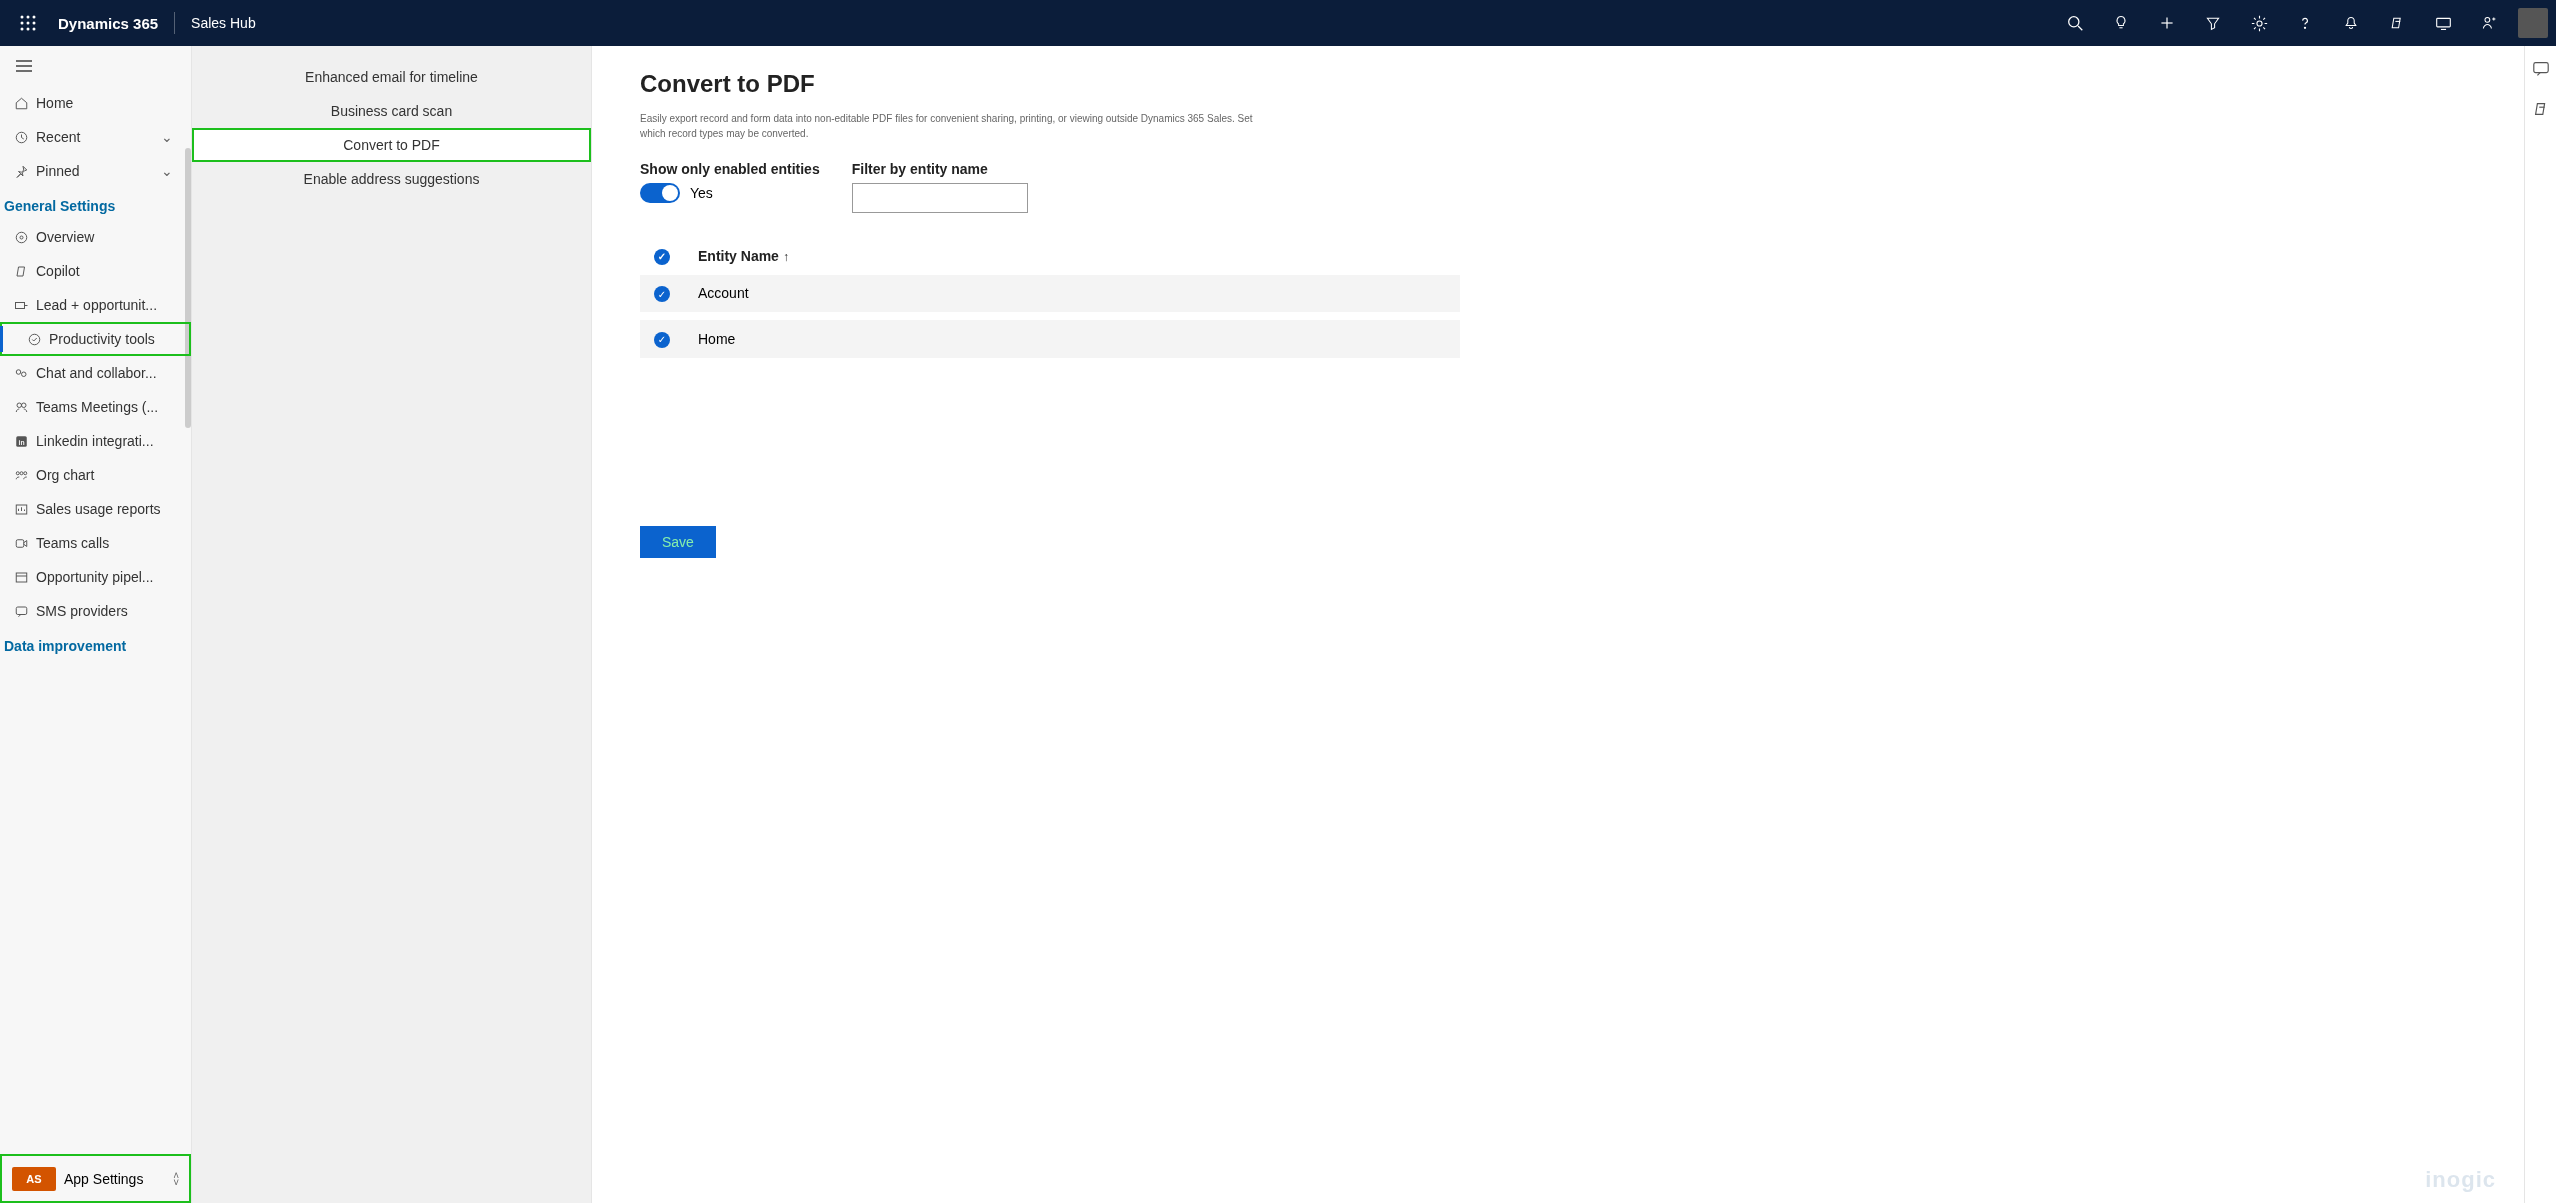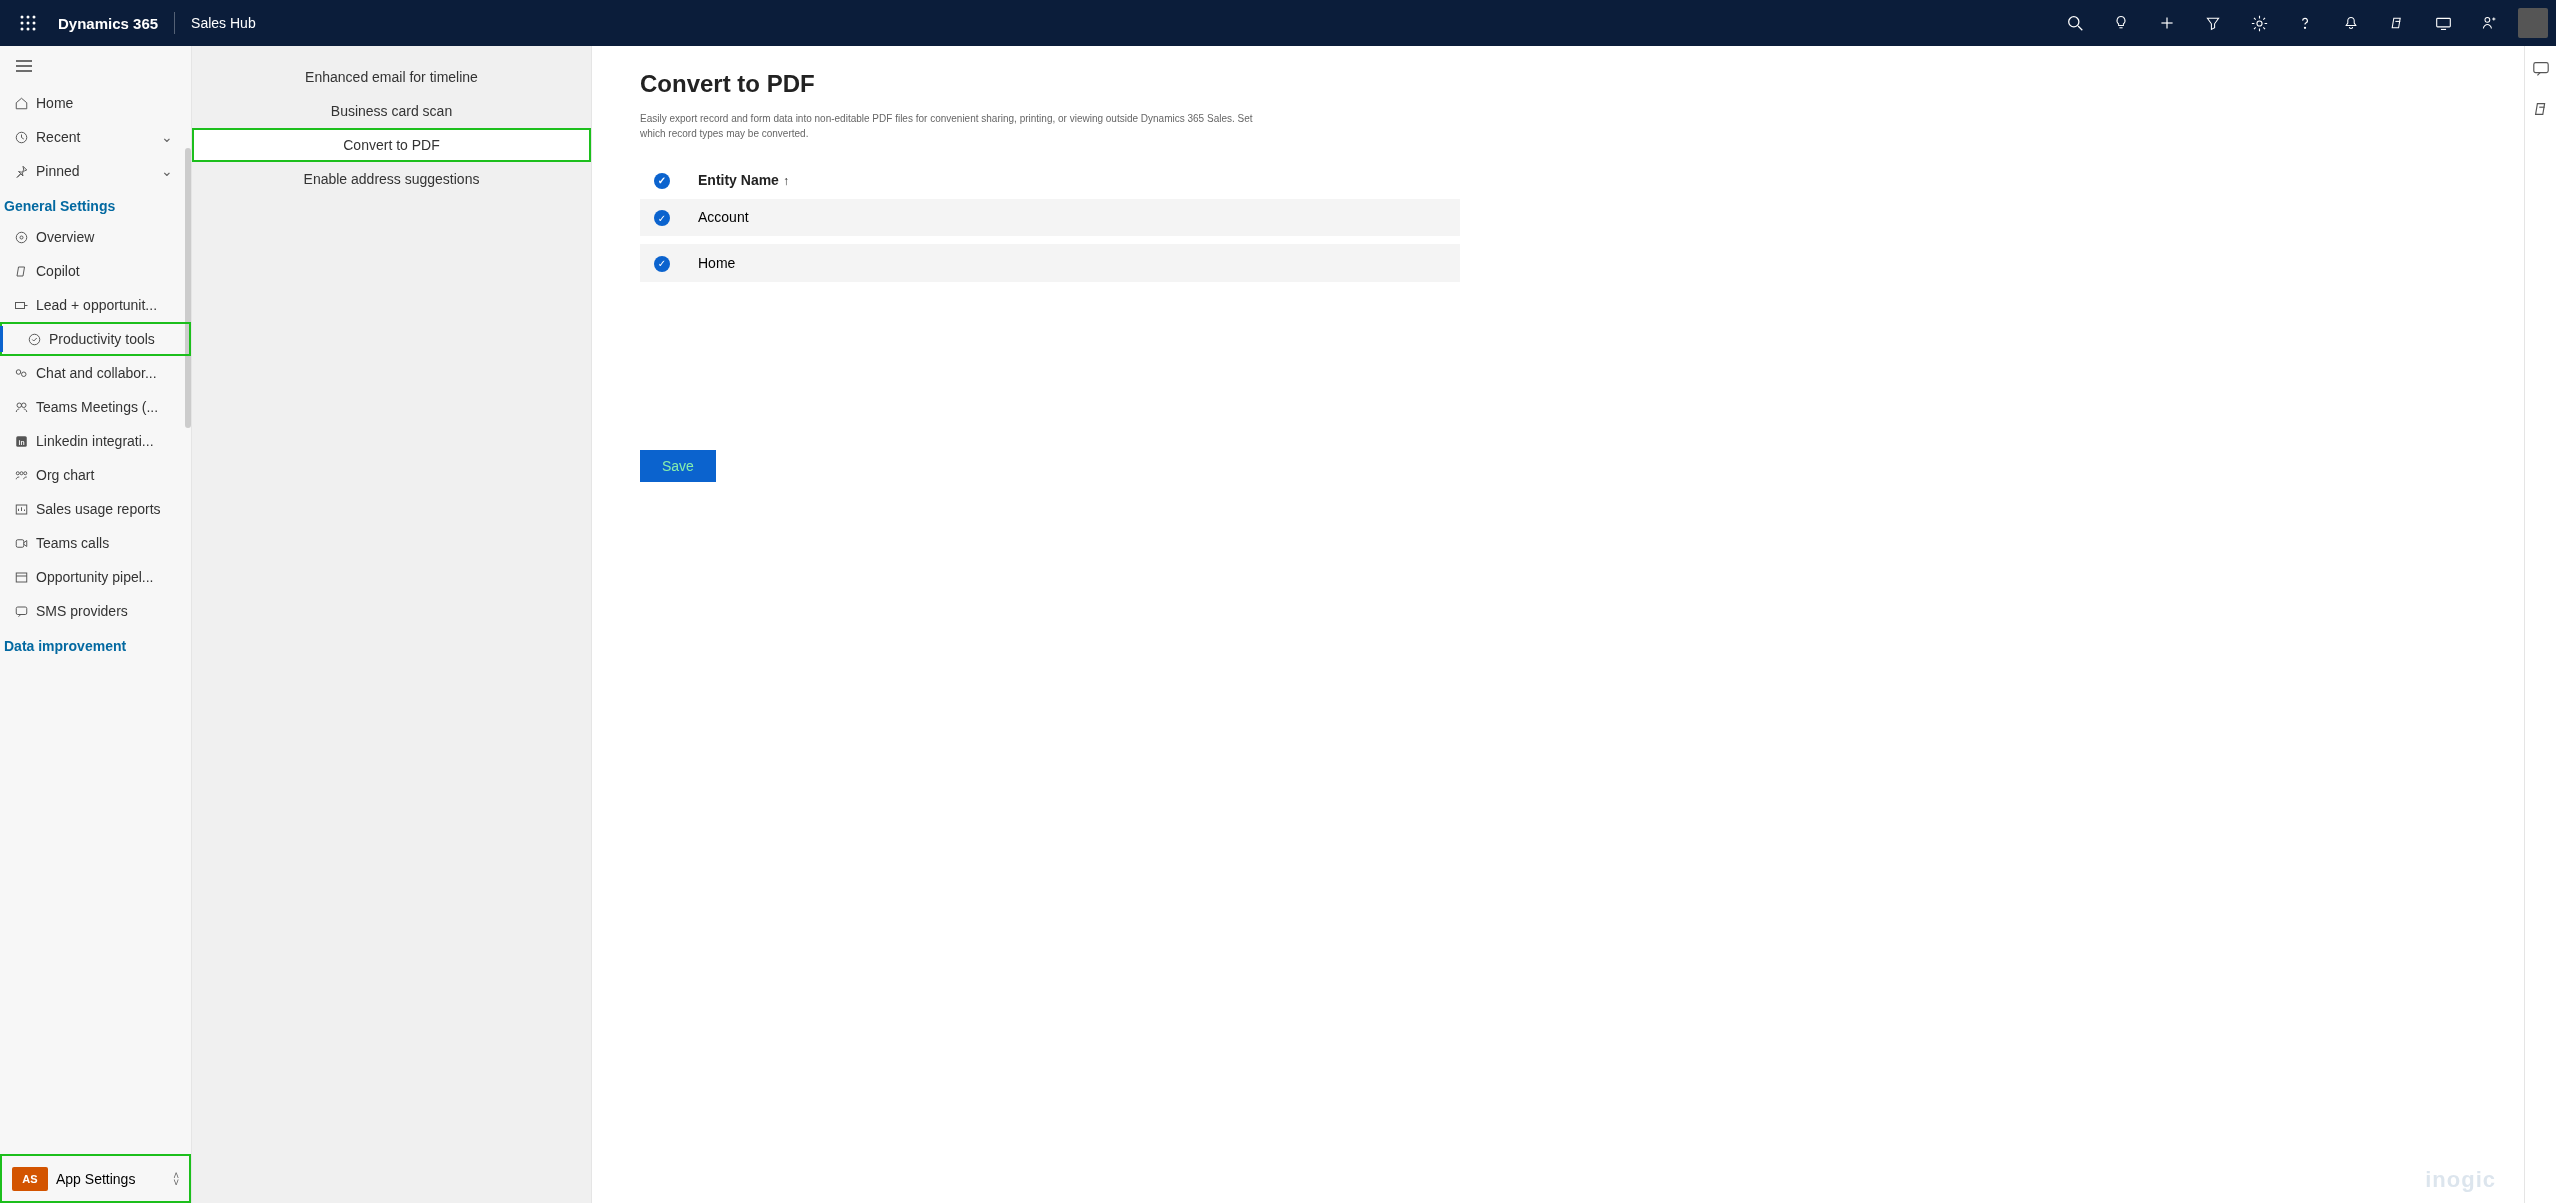--- a/index.html
+++ b/index.html
@@ -26,21 +26,21 @@
 .scrolltrack { position: absolute; right: 0; top: 62px; width: 6px; height: 280px; background: #ccc; border-radius: 3px; }
 .sb-item { display: flex; align-items: center; height: 34px; padding: 0 14px; font-size: 14px; color: #333; cursor: pointer; position: relative; }
 .sb-item .icon { width: 22px; display: flex; align-items: center; }
 .sb-item .label { flex: 1; white-space: nowrap; overflow: hidden; text-overflow: ellipsis; }
 .sb-item .chev { width: 16px; color: #666; }
 .sb-item.selected::before { content: ""; position: absolute; left: 0; top: 4px; bottom: 4px; width: 3px; background: #0b63ce; }
 .sb-section { padding: 10px 4px 6px; font-size: 14px; font-weight: 600; color: #0369a1; }
 .hl-green { outline: 2px solid #1cbf1c; outline-offset: -2px; padding-left: 27px; }
 .sb-footer { border-top: 1px solid #e0e0e0; padding: 8px; }
 .app-selector { display: flex; align-items: center; gap: 8px; padding: 4px; cursor: pointer; }
-.app-selector .badge { width: 36px; height: 24px; background: #d35400; color: #fff; font-size: 11px; font-weight: 600; display: flex; align-items: center; justify-content: center; border-radius: 2px; }
+.app-selector .badge { width: 44px; height: 24px; background: #d35400; color: #fff; font-size: 11px; font-weight: 600; display: flex; align-items: center; justify-content: center; border-radius: 2px; }
 .app-selector .txt { flex: 1; font-size: 14px; }
 .app-selector .updown { font-size: 10px; color: #666; line-height: 7px; }
 
 
 .secondpanel { width: 400px; background: #f0f0f0; border-right: 1px solid #e5e5e5; }
 .sp-item { height: 34px; display: flex; align-items: center; padding: 0 16px; font-size: 14px; color: #333; cursor: pointer; justify-content: center; }
 .sp-item.selected { background: #fff; border-top: 1px solid #ddd; border-bottom: 1px solid #ddd; }
 .sp-item.hl { outline: 2px solid #1cbf1c; outline-offset: -2px; }
 
 
@@ -340,20 +340,35 @@
       </div>
     <div class="sp-item">
         <span>Enable address suggestions</span>
       </div>
   </div>
 
   <div class="content">
     <h1>Convert to PDF</h1>
     <p class="desc">Easily export record and form data into non-editable PDF files for convenient sharing, printing, or viewing outside Dynamics 365 Sales. Set which record types may be converted.</p>
 
+    <div class="controls-row">
+      <div class="ctrl">
+        <label>Show only enabled entities</label>
+        <div class="toggle-wrap">
+          <div class="toggle">
+              <div class="knob"></div>
+            </div>
+          <span class="toggle-text">Yes</span>
+        </div>
+      </div>
+      <div class="ctrl">
+        <label>Filter by entity name</label>
+        <input class="filter-input" type="text" value="" style="">
+      </div>
+    </div>
 
     <table class="tbl">
       <thead>
         <tr>
           <th style="width:40px"><span class="check">✓</span></th>
           <th><span>Entity Name</span><span class="sort-arrow">↑</span></th>
         </tr>
       </thead>
       <tbody>
         <tr>

